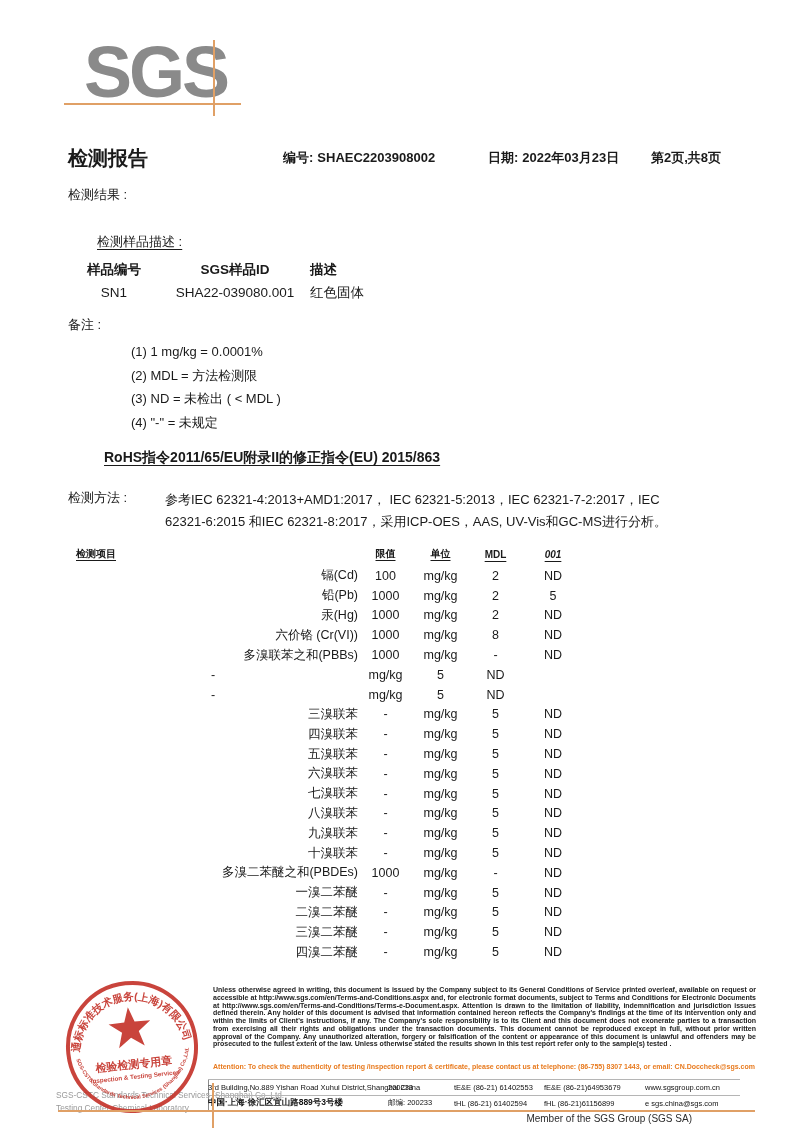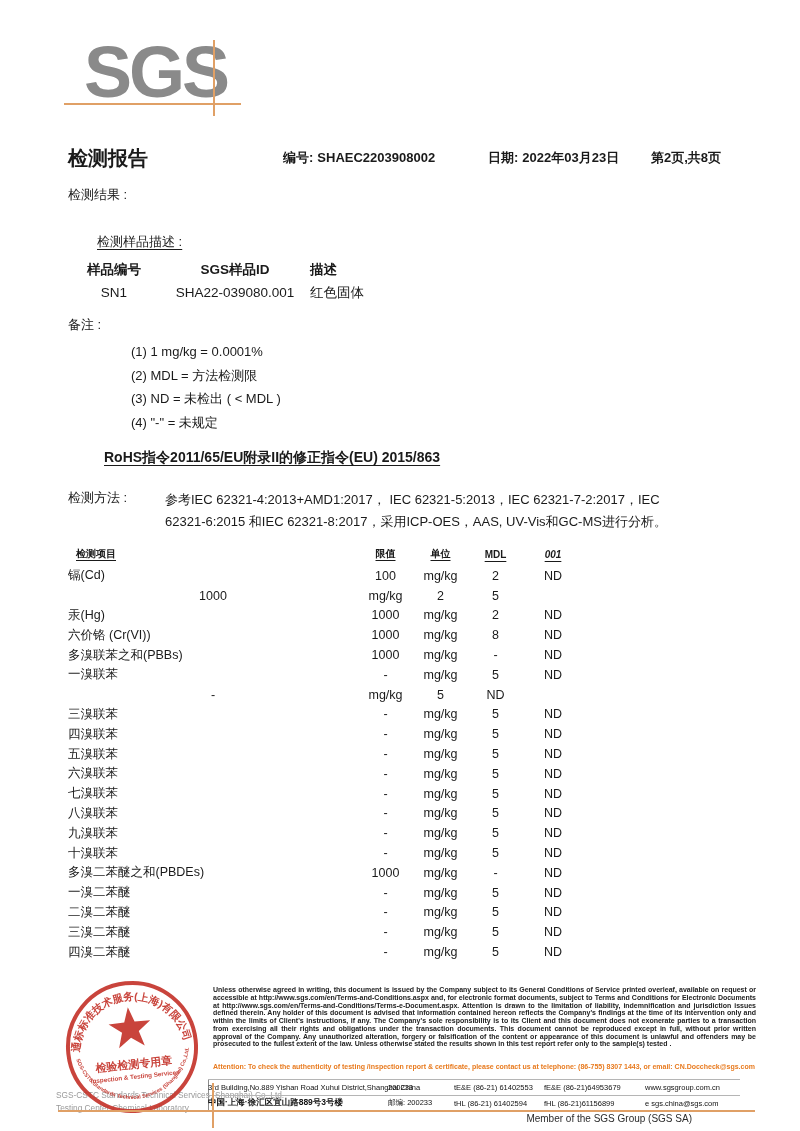--- a/index.html
+++ b/index.html
@@ -50,21 +50,21 @@
   
   .results-table { left:68px; top:542px; width:528px; }
   .rt-grid { display:grid; grid-template-columns:290px 55px 55px 55px 60px; align-items:center; }
   .rt-head { height:24px; font-size:10px; font-weight:700; }
   .rt-head .cell { text-align:center; }
   .rt-head .cell.item { text-align:left; padding-left:8px; }
   .rt-head .u { text-decoration:underline; text-underline-offset:3px; }
   .rt-head .it { font-style:italic; }
   .rt-row { height:19.8px; font-size:12.5px; }
   .rt-row .cell { text-align:center; }
-  .rt-row .cell.item { text-align:left; }
+  .rt-row .cell.item { text-align:right; }
 
   
   .company-lines { left:56px; top:1089px; font-size:8.3px; line-height:13px; color:#9a9a9a; z-index:1; }
   .stamp-wrap { left:62px; top:977px; width:140px; height:140px; transform:rotate(-6deg); opacity:.92; z-index:2; }
 
   .disclaimer {
     left:213px; top:986px; width:543px; font-size:7px; line-height:7.75px;
     font-weight:600; text-align:justify; color:#222;
   }
   .attention {
@@ -148,20 +148,21 @@
 
         <div class="rt-grid rt-row">
           <div class="cell item">镉(Cd)</div>
           <div class="cell">100</div>
           <div class="cell">mg/kg</div>
           <div class="cell">2</div>
           <div class="cell">ND</div>
         </div>
 
         <div class="rt-grid rt-row">
+          <div class="cell item">铅(Pb)</div>
           <div class="cell">1000</div>
           <div class="cell">mg/kg</div>
           <div class="cell">2</div>
           <div class="cell">5</div>
         </div>
 
         <div class="rt-grid rt-row">
           <div class="cell item">汞(Hg)</div>
           <div class="cell">1000</div>
           <div class="cell">mg/kg</div>
@@ -179,21 +180,20 @@
 
         <div class="rt-grid rt-row">
           <div class="cell item">多溴联苯之和(PBBs)</div>
           <div class="cell">1000</div>
           <div class="cell">mg/kg</div>
           <div class="cell">-</div>
           <div class="cell">ND</div>
         </div>
 
         <div class="rt-grid rt-row">
-          <div class="cell item">一溴联苯</div>
           <div class="cell">-</div>
           <div class="cell">mg/kg</div>
           <div class="cell">5</div>
           <div class="cell">ND</div>
         </div>
 
         <div class="rt-grid rt-row">
           <div class="cell">-</div>
           <div class="cell">mg/kg</div>
           <div class="cell">5</div>

